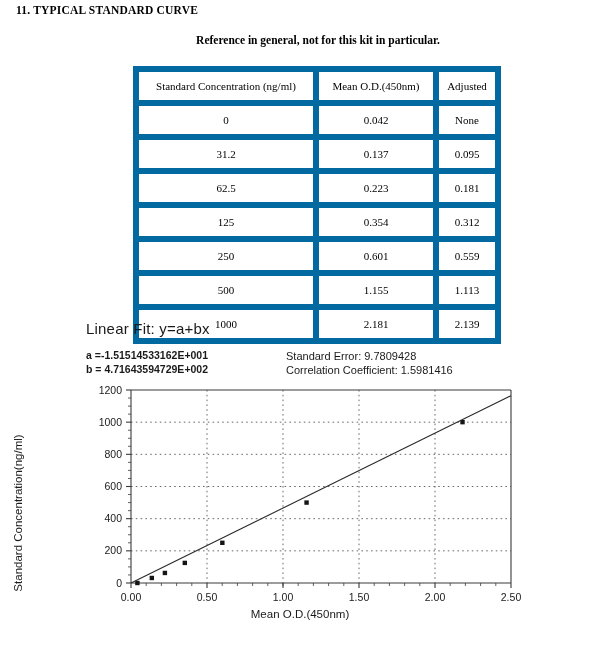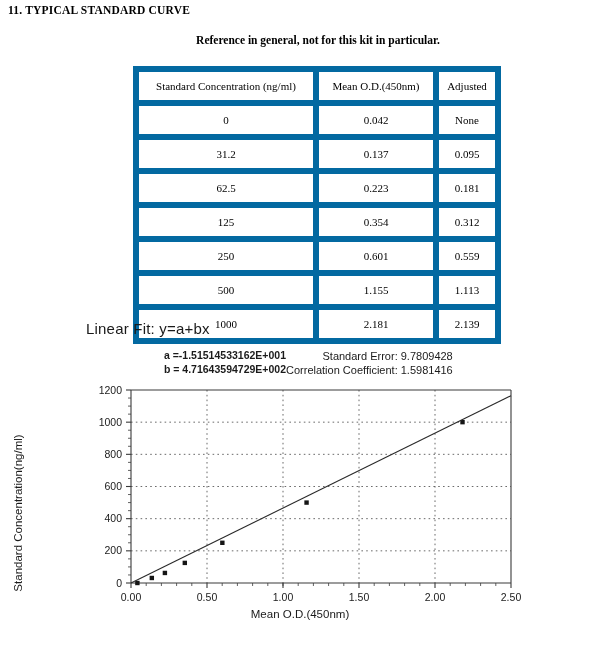--- a/index.html
+++ b/index.html
@@ -12,21 +12,21 @@
     background: #ffffff;
     font-family: "Liberation Serif", serif;
     color: #000000;
     position: relative;
     overflow: hidden;
   }
 
   
   #section-title {
     position: absolute;
-    left: 8px;
+    left: 16px;
     top: 4px;
     font-family: "Liberation Serif", serif;
     font-weight: bold;
     font-size: 11.5px;
     letter-spacing: 0.2px;
     white-space: nowrap;
   }
 
   
   #subtitle {
@@ -80,21 +80,20 @@
     display: flex;
   }
   .fit-left {
     width: 200px;
   }
   .fit-line {
     font-size: 10.5px;
     line-height: 13.5px;
     white-space: nowrap;
     font-weight: bold;
-    text-align: right;
   }
   .fit-right .fit-line {
     font-weight: normal;
     font-size: 11px;
     line-height: 14px;
   }
 
   
   #chart {
     position: absolute;

